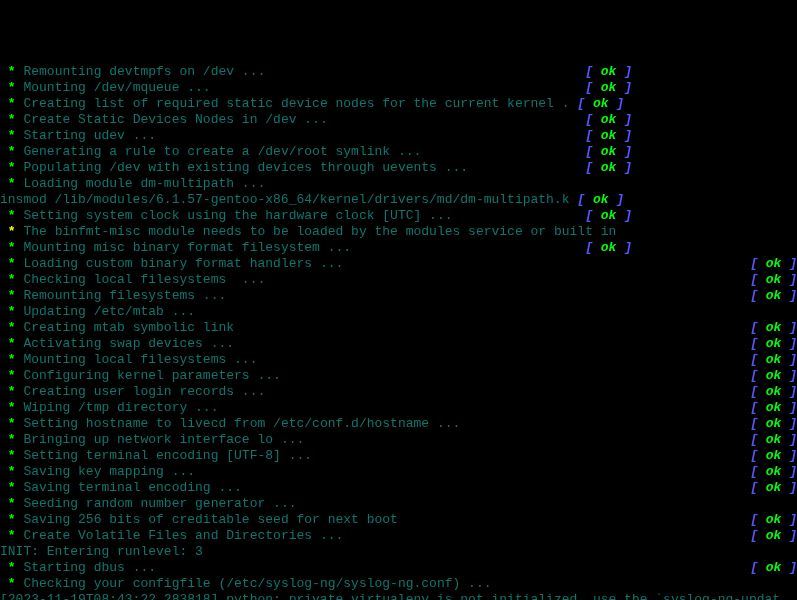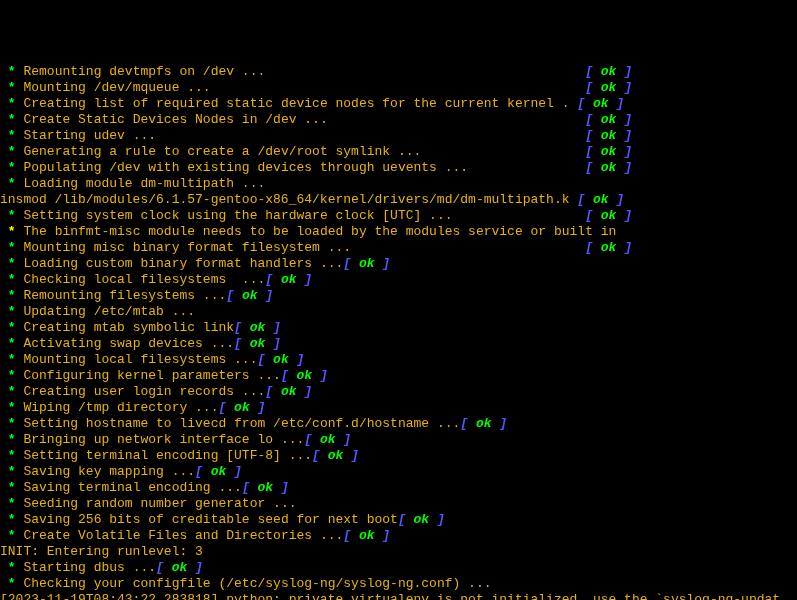--- a/index.html
+++ b/index.html
@@ -10,34 +10,35 @@
       font-size: 13px;
       line-height: 16px;
       color: #ccc;
       width: 797px;
       height: 600px;
       overflow: hidden;
       white-space: pre;
     }
     .line {
       display: flex;
+      justify-content: space-between;
       padding: 0;
       height: 16px;
     }
     .left {
       white-space: pre;
     }
     .right {
       white-space: pre;
       font-style: italic;
     }
     .green { color: #00ff00; font-weight: bold; }
     .yellow { color: #ffff00; font-weight: bold; }
     .blue { color: #5555ff; font-weight: bold; }
-    .white { color: #eab308; }
+    .white { color: #0f766e; }
   </style>
 </head>
 <body>
 
 
 
 <div id="terminal"><div class="line" style="justify-content: flex-start;"><span class="left"><span> </span><span class="green">*</span><span> </span><span class="white">Remounting devtmpfs on /dev ...</span><span>                                         </span><span class="right"><span class="blue">[ </span><span class="green">ok</span><span class="blue"> ]</span></span></span></div><div class="line" style="justify-content: flex-start;"><span class="left"><span> </span><span class="green">*</span><span> </span><span class="white">Mounting /dev/mqueue ...</span><span>                                                </span><span class="right"><span class="blue">[ </span><span class="green">ok</span><span class="blue"> ]</span></span></span></div><div class="line" style="justify-content: flex-start;"><span class="left"><span> </span><span class="green">*</span><span> </span><span class="white">Creating list of required static device nodes for the current kernel .</span><span> </span><span class="right"><span class="blue">[ </span><span class="green">ok</span><span class="blue"> ]</span></span></span></div><div class="line" style="justify-content: flex-start;"><span class="left"><span> </span><span class="green">*</span><span> </span><span class="white">Create Static Devices Nodes in /dev ...</span><span>                                 </span><span class="right"><span class="blue">[ </span><span class="green">ok</span><span class="blue"> ]</span></span></span></div><div class="line" style="justify-content: flex-start;"><span class="left"><span> </span><span class="green">*</span><span> </span><span class="white">Starting udev ...</span><span>                                                       </span><span class="right"><span class="blue">[ </span><span class="green">ok</span><span class="blue"> ]</span></span></span></div><div class="line" style="justify-content: flex-start;"><span class="left"><span> </span><span class="green">*</span><span> </span><span class="white">Generating a rule to create a /dev/root symlink ...</span><span>                     </span><span class="right"><span class="blue">[ </span><span class="green">ok</span><span class="blue"> ]</span></span></span></div><div class="line" style="justify-content: flex-start;"><span class="left"><span> </span><span class="green">*</span><span> </span><span class="white">Populating /dev with existing devices through uevents ...</span><span>               </span><span class="right"><span class="blue">[ </span><span class="green">ok</span><span class="blue"> ]</span></span></span></div><div class="line" style="justify-content: flex-start;"><span class="left"><span> </span><span class="green">*</span><span> </span><span class="white">Loading module dm-multipath ...</span></span></div><div class="line" style="justify-content: flex-start;"><span class="left"><span class="white">insmod /lib/modules/6.1.57-gentoo-x86_64/kernel/drivers/md/dm-multipath.k</span><span> </span><span class="right"><span class="blue">[ </span><span class="green">ok</span><span class="blue"> ]</span></span></span></div><div class="line" style="justify-content: flex-start;"><span class="left"><span> </span><span class="green">*</span><span> </span><span class="white">Setting system clock using the hardware clock [UTC] ...</span><span>                 </span><span class="right"><span class="blue">[ </span><span class="green">ok</span><span class="blue"> ]</span></span></span></div><div class="line" style="justify-content: flex-start;"><span class="left"><span> </span><span class="yellow">*</span><span> </span><span class="white">The binfmt-misc module needs to be loaded by the modules service or built in</span></span></div><div class="line" style="justify-content: flex-start;"><span class="left"><span> </span><span class="green">*</span><span> </span><span class="white">Mounting misc binary format filesystem ...</span><span>                              </span><span class="right"><span class="blue">[ </span><span class="green">ok</span><span class="blue"> ]</span></span></span></div><div class="line"><span class="left"><span> </span><span class="green">*</span><span> </span><span class="white">Loading custom binary format handlers ...</span></span><span class="right"><span class="blue">[ </span><span class="green">ok</span><span class="blue"> ]</span></span></div><div class="line"><span class="left"><span> </span><span class="green">*</span><span> </span><span class="white">Checking local filesystems  ...</span></span><span class="right"><span class="blue">[ </span><span class="green">ok</span><span class="blue"> ]</span></span></div><div class="line"><span class="left"><span> </span><span class="green">*</span><span> </span><span class="white">Remounting filesystems ...</span></span><span class="right"><span class="blue">[ </span><span class="green">ok</span><span class="blue"> ]</span></span></div><div class="line" style="justify-content: flex-start;"><span class="left"><span> </span><span class="green">*</span><span> </span><span class="white">Updating /etc/mtab ...</span></span></div><div class="line"><span class="left"><span> </span><span class="green">*</span><span> </span><span class="white">Creating mtab symbolic link</span></span><span class="right"><span class="blue">[ </span><span class="green">ok</span><span class="blue"> ]</span></span></div><div class="line"><span class="left"><span> </span><span class="green">*</span><span> </span><span class="white">Activating swap devices ...</span></span><span class="right"><span class="blue">[ </span><span class="green">ok</span><span class="blue"> ]</span></span></div><div class="line"><span class="left"><span> </span><span class="green">*</span><span> </span><span class="white">Mounting local filesystems ...</span></span><span class="right"><span class="blue">[ </span><span class="green">ok</span><span class="blue"> ]</span></span></div><div class="line"><span class="left"><span> </span><span class="green">*</span><span> </span><span class="white">Configuring kernel parameters ...</span></span><span class="right"><span class="blue">[ </span><span class="green">ok</span><span class="blue"> ]</span></span></div><div class="line"><span class="left"><span> </span><span class="green">*</span><span> </span><span class="white">Creating user login records ...</span></span><span class="right"><span class="blue">[ </span><span class="green">ok</span><span class="blue"> ]</span></span></div><div class="line"><span class="left"><span> </span><span class="green">*</span><span> </span><span class="white">Wiping /tmp directory ...</span></span><span class="right"><span class="blue">[ </span><span class="green">ok</span><span class="blue"> ]</span></span></div><div class="line"><span class="left"><span> </span><span class="green">*</span><span> </span><span class="white">Setting hostname to livecd from /etc/conf.d/hostname ...</span></span><span class="right"><span class="blue">[ </span><span class="green">ok</span><span class="blue"> ]</span></span></div><div class="line"><span class="left"><span> </span><span class="green">*</span><span> </span><span class="white">Bringing up network interface lo ...</span></span><span class="right"><span class="blue">[ </span><span class="green">ok</span><span class="blue"> ]</span></span></div><div class="line"><span class="left"><span> </span><span class="green">*</span><span> </span><span class="white">Setting terminal encoding [UTF-8] ...</span></span><span class="right"><span class="blue">[ </span><span class="green">ok</span><span class="blue"> ]</span></span></div><div class="line"><span class="left"><span> </span><span class="green">*</span><span> </span><span class="white">Saving key mapping ...</span></span><span class="right"><span class="blue">[ </span><span class="green">ok</span><span class="blue"> ]</span></span></div><div class="line"><span class="left"><span> </span><span class="green">*</span><span> </span><span class="white">Saving terminal encoding ...</span></span><span class="right"><span class="blue">[ </span><span class="green">ok</span><span class="blue"> ]</span></span></div><div class="line" style="justify-content: flex-start;"><span class="left"><span> </span><span class="green">*</span><span> </span><span class="white">Seeding random number generator ...</span></span></div><div class="line"><span class="left"><span> </span><span class="green">*</span><span> </span><span class="white">Saving 256 bits of creditable seed for next boot</span></span><span class="right"><span class="blue">[ </span><span class="green">ok</span><span class="blue"> ]</span></span></div><div class="line"><span class="left"><span> </span><span class="green">*</span><span> </span><span class="white">Create Volatile Files and Directories ...</span></span><span class="right"><span class="blue">[ </span><span class="green">ok</span><span class="blue"> ]</span></span></div><div class="line" style="justify-content: flex-start;"><span class="left"><span class="white">INIT: Entering runlevel: 3</span></span></div><div class="line"><span class="left"><span> </span><span class="green">*</span><span> </span><span class="white">Starting dbus ...</span></span><span class="right"><span class="blue">[ </span><span class="green">ok</span><span class="blue"> ]</span></span></div><div class="line" style="justify-content: flex-start;"><span class="left"><span> </span><span class="green">*</span><span> </span><span class="white">Checking your configfile (/etc/syslog-ng/syslog-ng.conf) ...</span></span></div><div class="line" style="justify-content: flex-start;"><span class="white">[2023-11-19T08:43:22.283818] python: private virtualenv is not initialized, use the `syslog-ng-updat</span></div></div>
 
 
 

